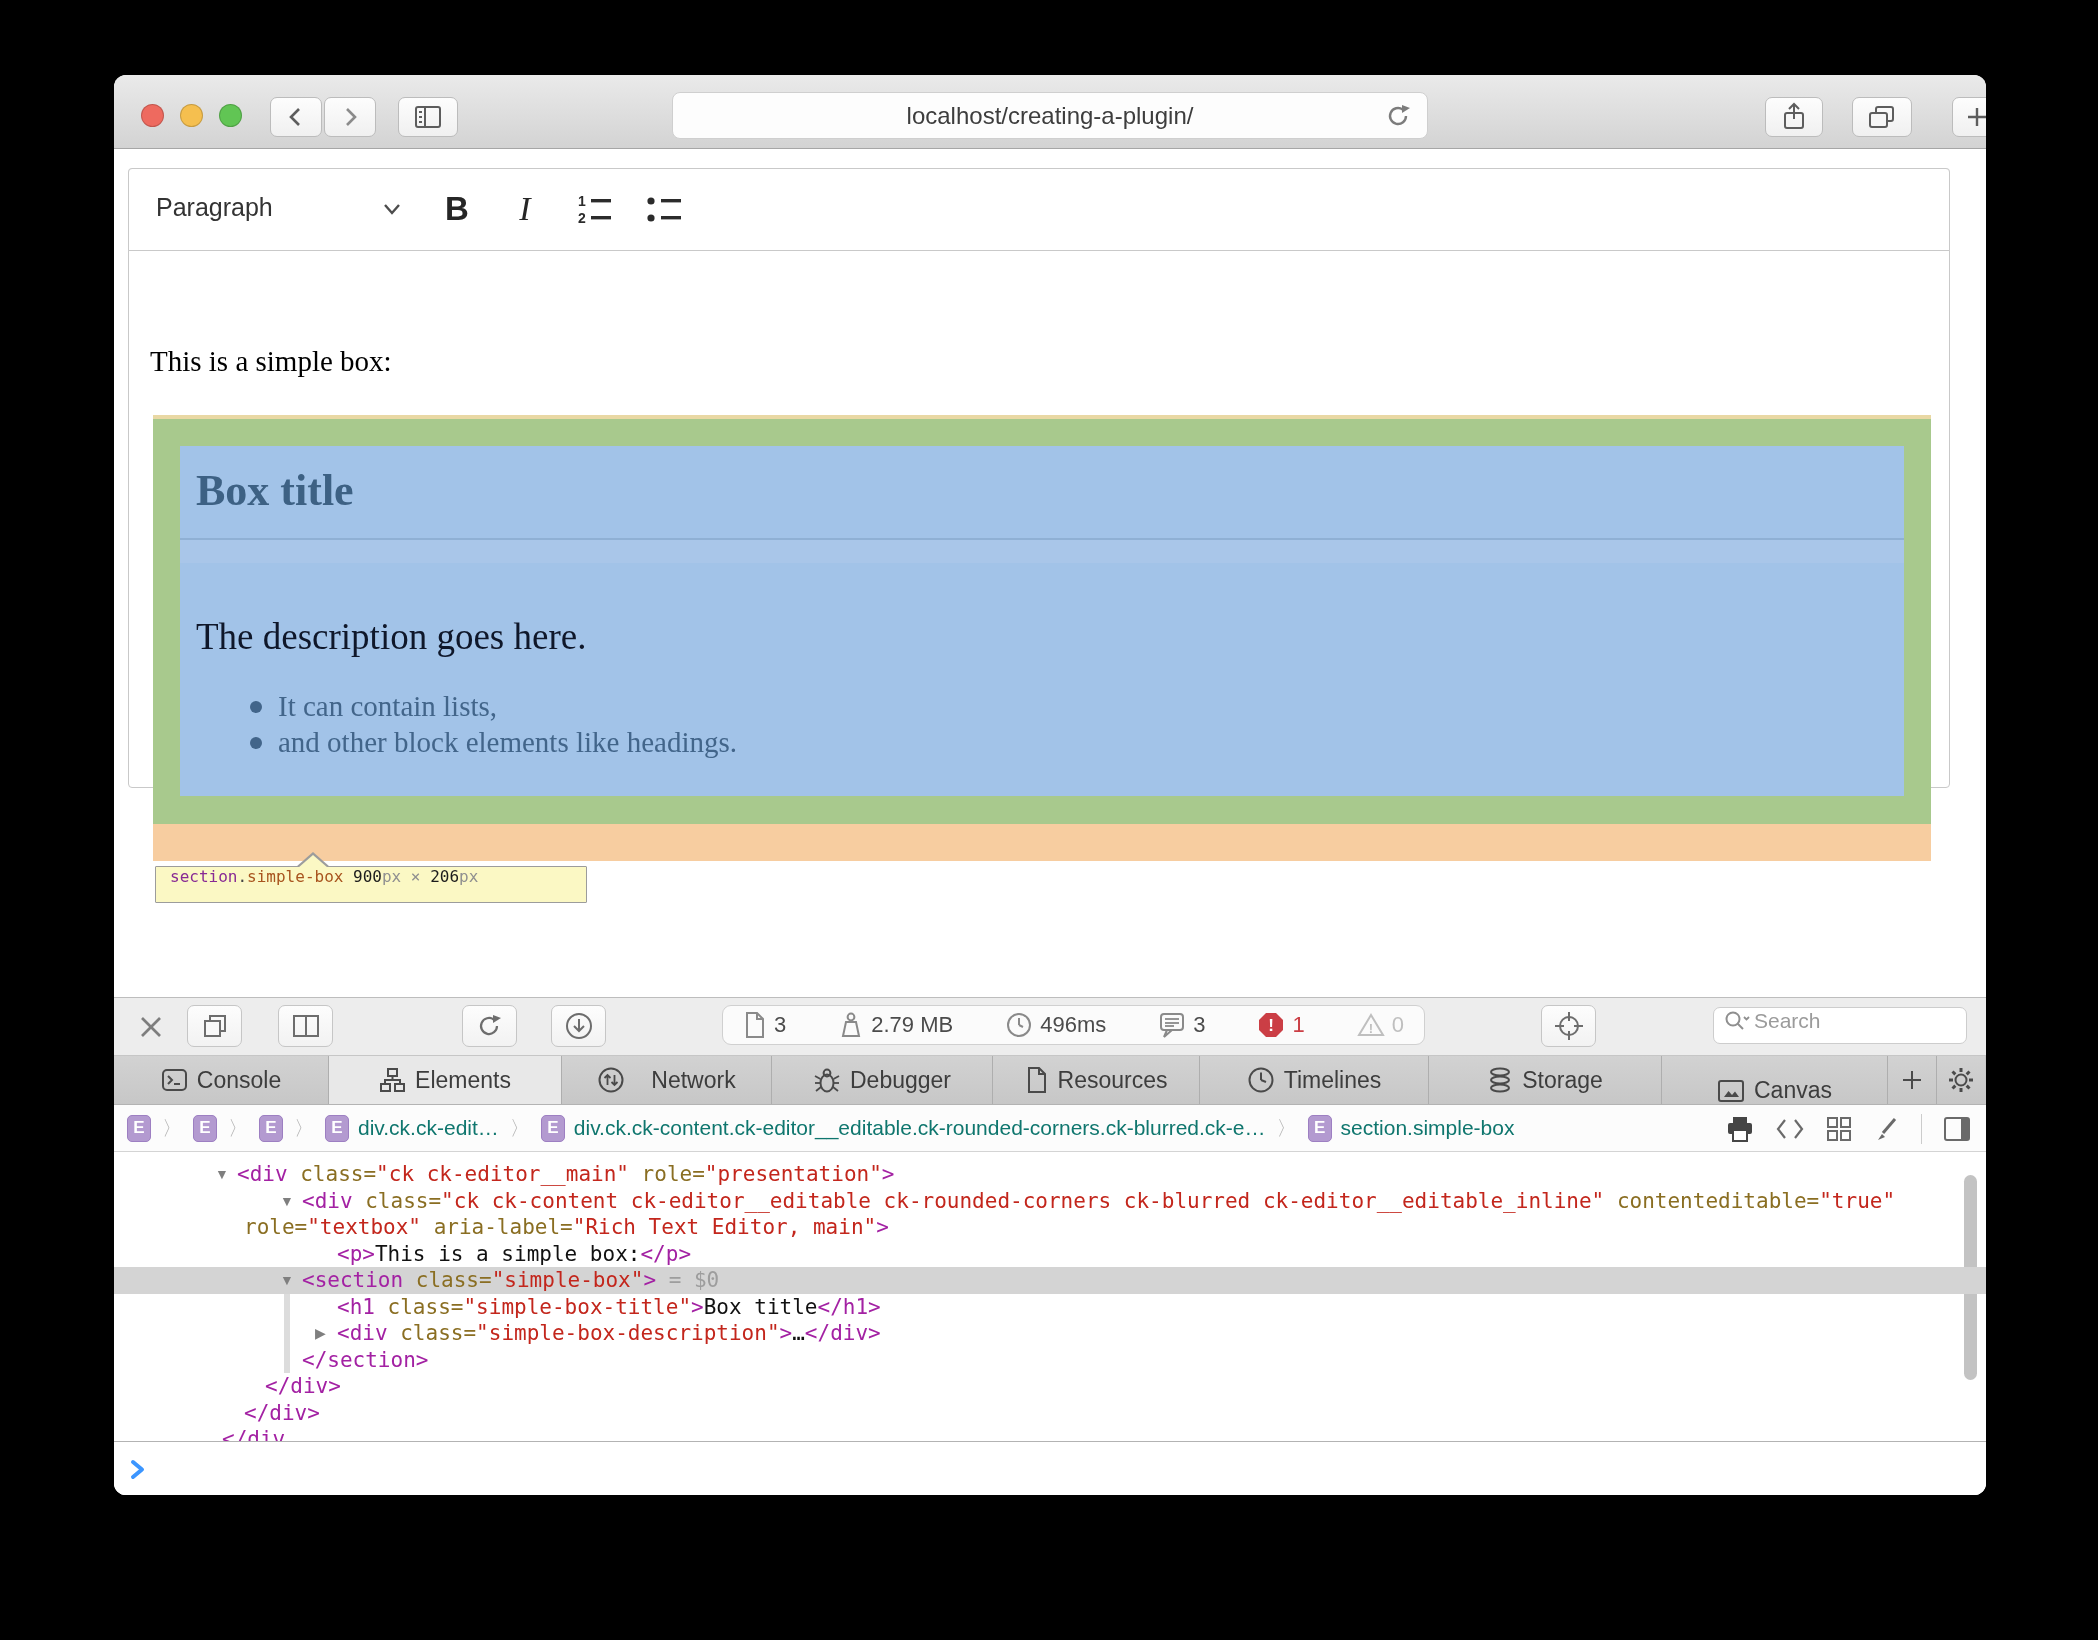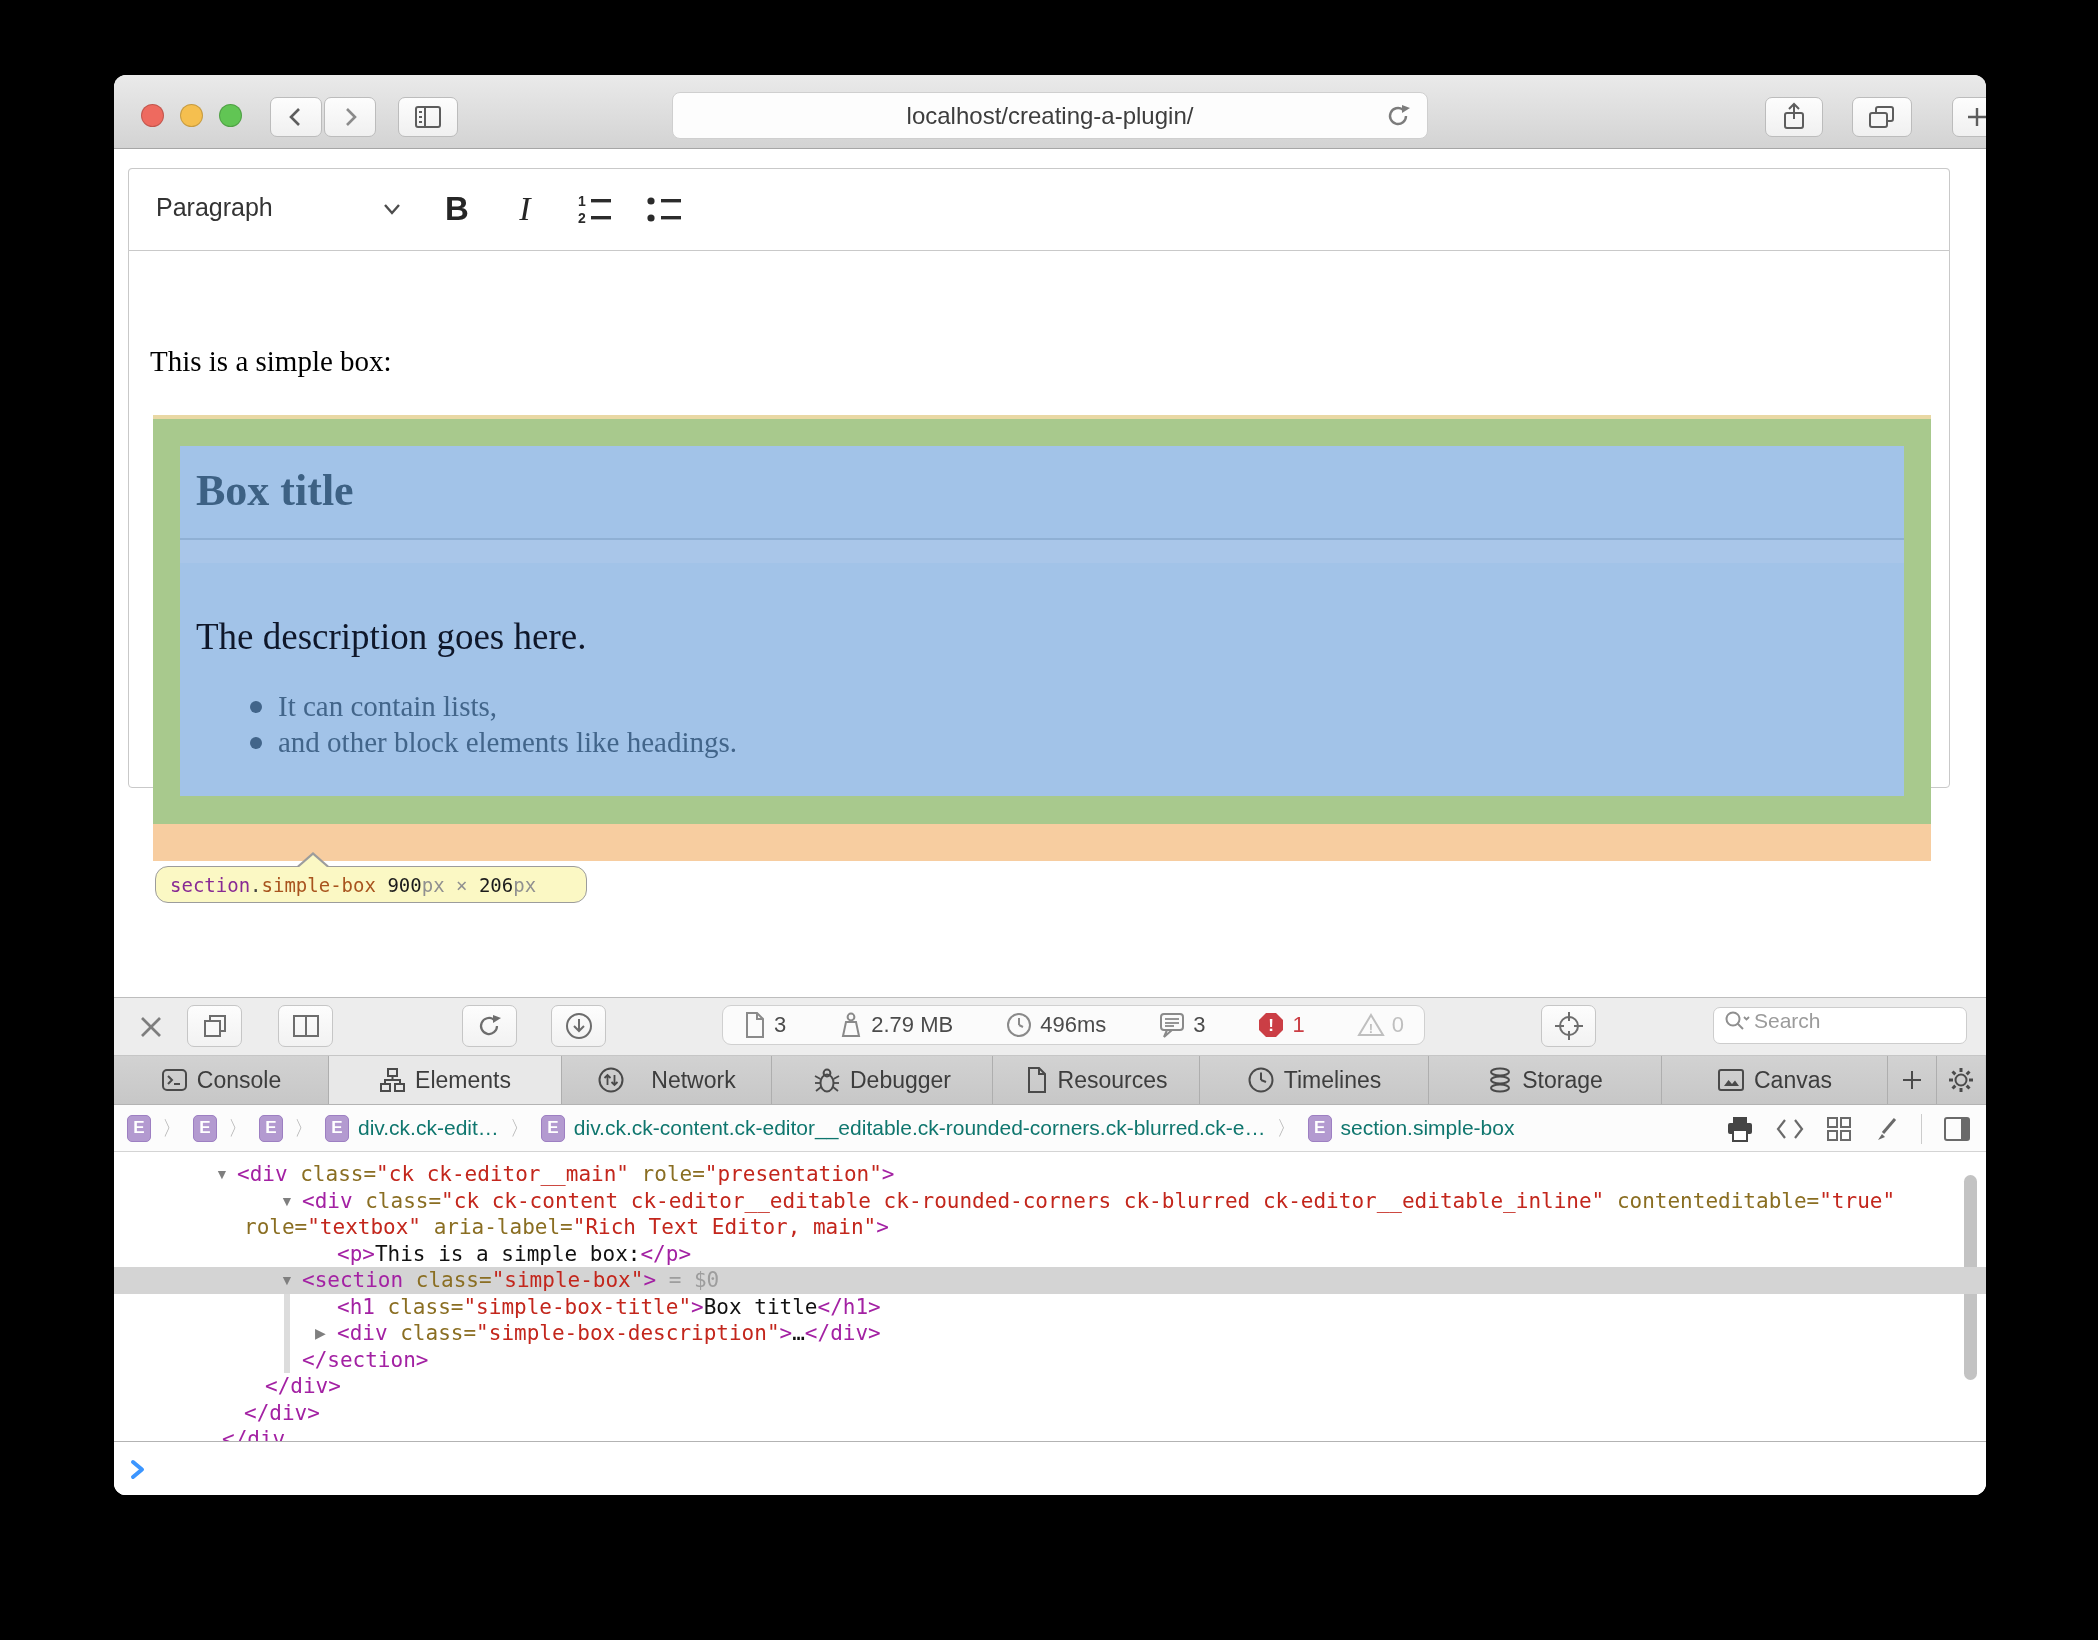--- a/index.html
+++ b/index.html
@@ -27,21 +27,21 @@
   .hl-pad{position:absolute;left:39px;top:270px;width:1778px;height:405px;}
   .hl-title{position:absolute;left:66px;top:297px;width:1724px;height:92px;}
   .hl-band{position:absolute;left:66px;top:389px;width:1724px;height:25px;border-top:2px solid #8fb0d4;}
   .hl-desc{position:absolute;left:66px;top:414px;width:1724px;height:233px;}
   .hl-margin{position:absolute;left:39px;top:675px;width:1778px;height:37px;}
   .boxtitle{position:absolute;left:82px;top:316px;font-size:44px;font-weight:bold;color:#3d6184;}
   .boxdesc{position:absolute;left:82px;top:466px;font-size:37px;color:#0f172a;}
   .bullet{position:absolute;font-size:29px;color:#42658a;}
   .dot{position:absolute;width:12px;height:12px;border-radius:50%;background:#42658a;}
   
-  .tip{position:absolute;left:41px;top:717px;width:432px;height:37px;background:#fbf8c4;border:1px solid #9c9c9c;border-radius:13px;display:flex;align-items:center;padding-left:14px;box-sizing:border-box;font-family:"DejaVu Sans Mono",monospace;font-size:19px;white-space:pre;}
+  .tip{position:absolute;left:41px;top:717px;width:432px;height:37px;background:#fbf8c4;border:1px solid #9c9c9c;border-radius:1px;display:flex;padding-left:14px;box-sizing:border-box;font-family:"DejaVu Sans Mono",monospace;font-size:16px;white-space:pre;}
   .tip .arrow-o{position:absolute;left:140px;top:-15px;width:0;height:0;border-left:17px solid transparent;border-right:17px solid transparent;border-bottom:15px solid #9c9c9c;}
   .tip .arrow-i{position:absolute;left:142px;top:-12px;width:0;height:0;border-left:15px solid transparent;border-right:15px solid transparent;border-bottom:13px solid #fbf8c4;}
   
   .dt{position:absolute;left:0;top:922px;width:100%;height:498px;background:#fff;}
   .dtbar{position:absolute;left:0;top:0;width:100%;height:59px;background:#ededed;border-top:1px solid #bdbdbd;border-bottom:1px solid #c6c6c6;box-sizing:border-box;}
   .dtbtn{position:absolute;top:7px;width:53px;height:40px;background:linear-gradient(#fdfdfd,#f2f2f2);border:1px solid #c6c6c6;border-radius:7px;display:flex;align-items:center;justify-content:center;}
   .pill{position:absolute;left:608px;top:7px;width:703px;height:40px;background:#fbfbfb;border:1px solid #d0d0d0;border-radius:9px;display:flex;align-items:center;padding:0 20px;box-sizing:border-box;gap:10px;}
   .stat{display:flex;align-items:center;gap:7px;font-size:22px;color:#4b4b4b;}
   .sgap{flex:1;}
   .search{position:absolute;left:1599px;top:9px;width:254px;height:37px;background:#fff;border:1px solid #cdcdcd;border-radius:7px;display:flex;align-items:flex-start;padding-left:8px;box-sizing:border-box;}
@@ -404,21 +404,21 @@
         <div class="tab" style="width: 233px;">
           <span>
             <svg width="26" height="28">
               <ellipse cx="13" cy="6" rx="9" ry="3.6" fill="none" stroke="#4a4a4a" stroke-width="2"></ellipse>
               <ellipse cx="13" cy="14" rx="9" ry="3.6" fill="none" stroke="#4a4a4a" stroke-width="2"></ellipse>
               <ellipse cx="13" cy="22" rx="9" ry="3.6" fill="none" stroke="#4a4a4a" stroke-width="2"></ellipse>
             </svg>
           </span>
           <span>Storage</span>
         </div>
-        <div class="tab" style="width: 226px;">
+        <div class="tab" style="width: 226px; align-items: flex-end;">
           <span>
             <svg width="28" height="26">
               <rect x="2" y="3" width="24" height="20" rx="2" fill="none" stroke="#4a4a4a" stroke-width="2"></rect>
               <path d="M7 19 l4.5 -6 3.5 4 3 -3.5 4 5.5 z" fill="#4a4a4a"></path>
             </svg>
           </span>
           <span>Canvas</span>
         </div>
         <div class="tab sq" style="width: 49px;">
           <svg width="24" height="24">

